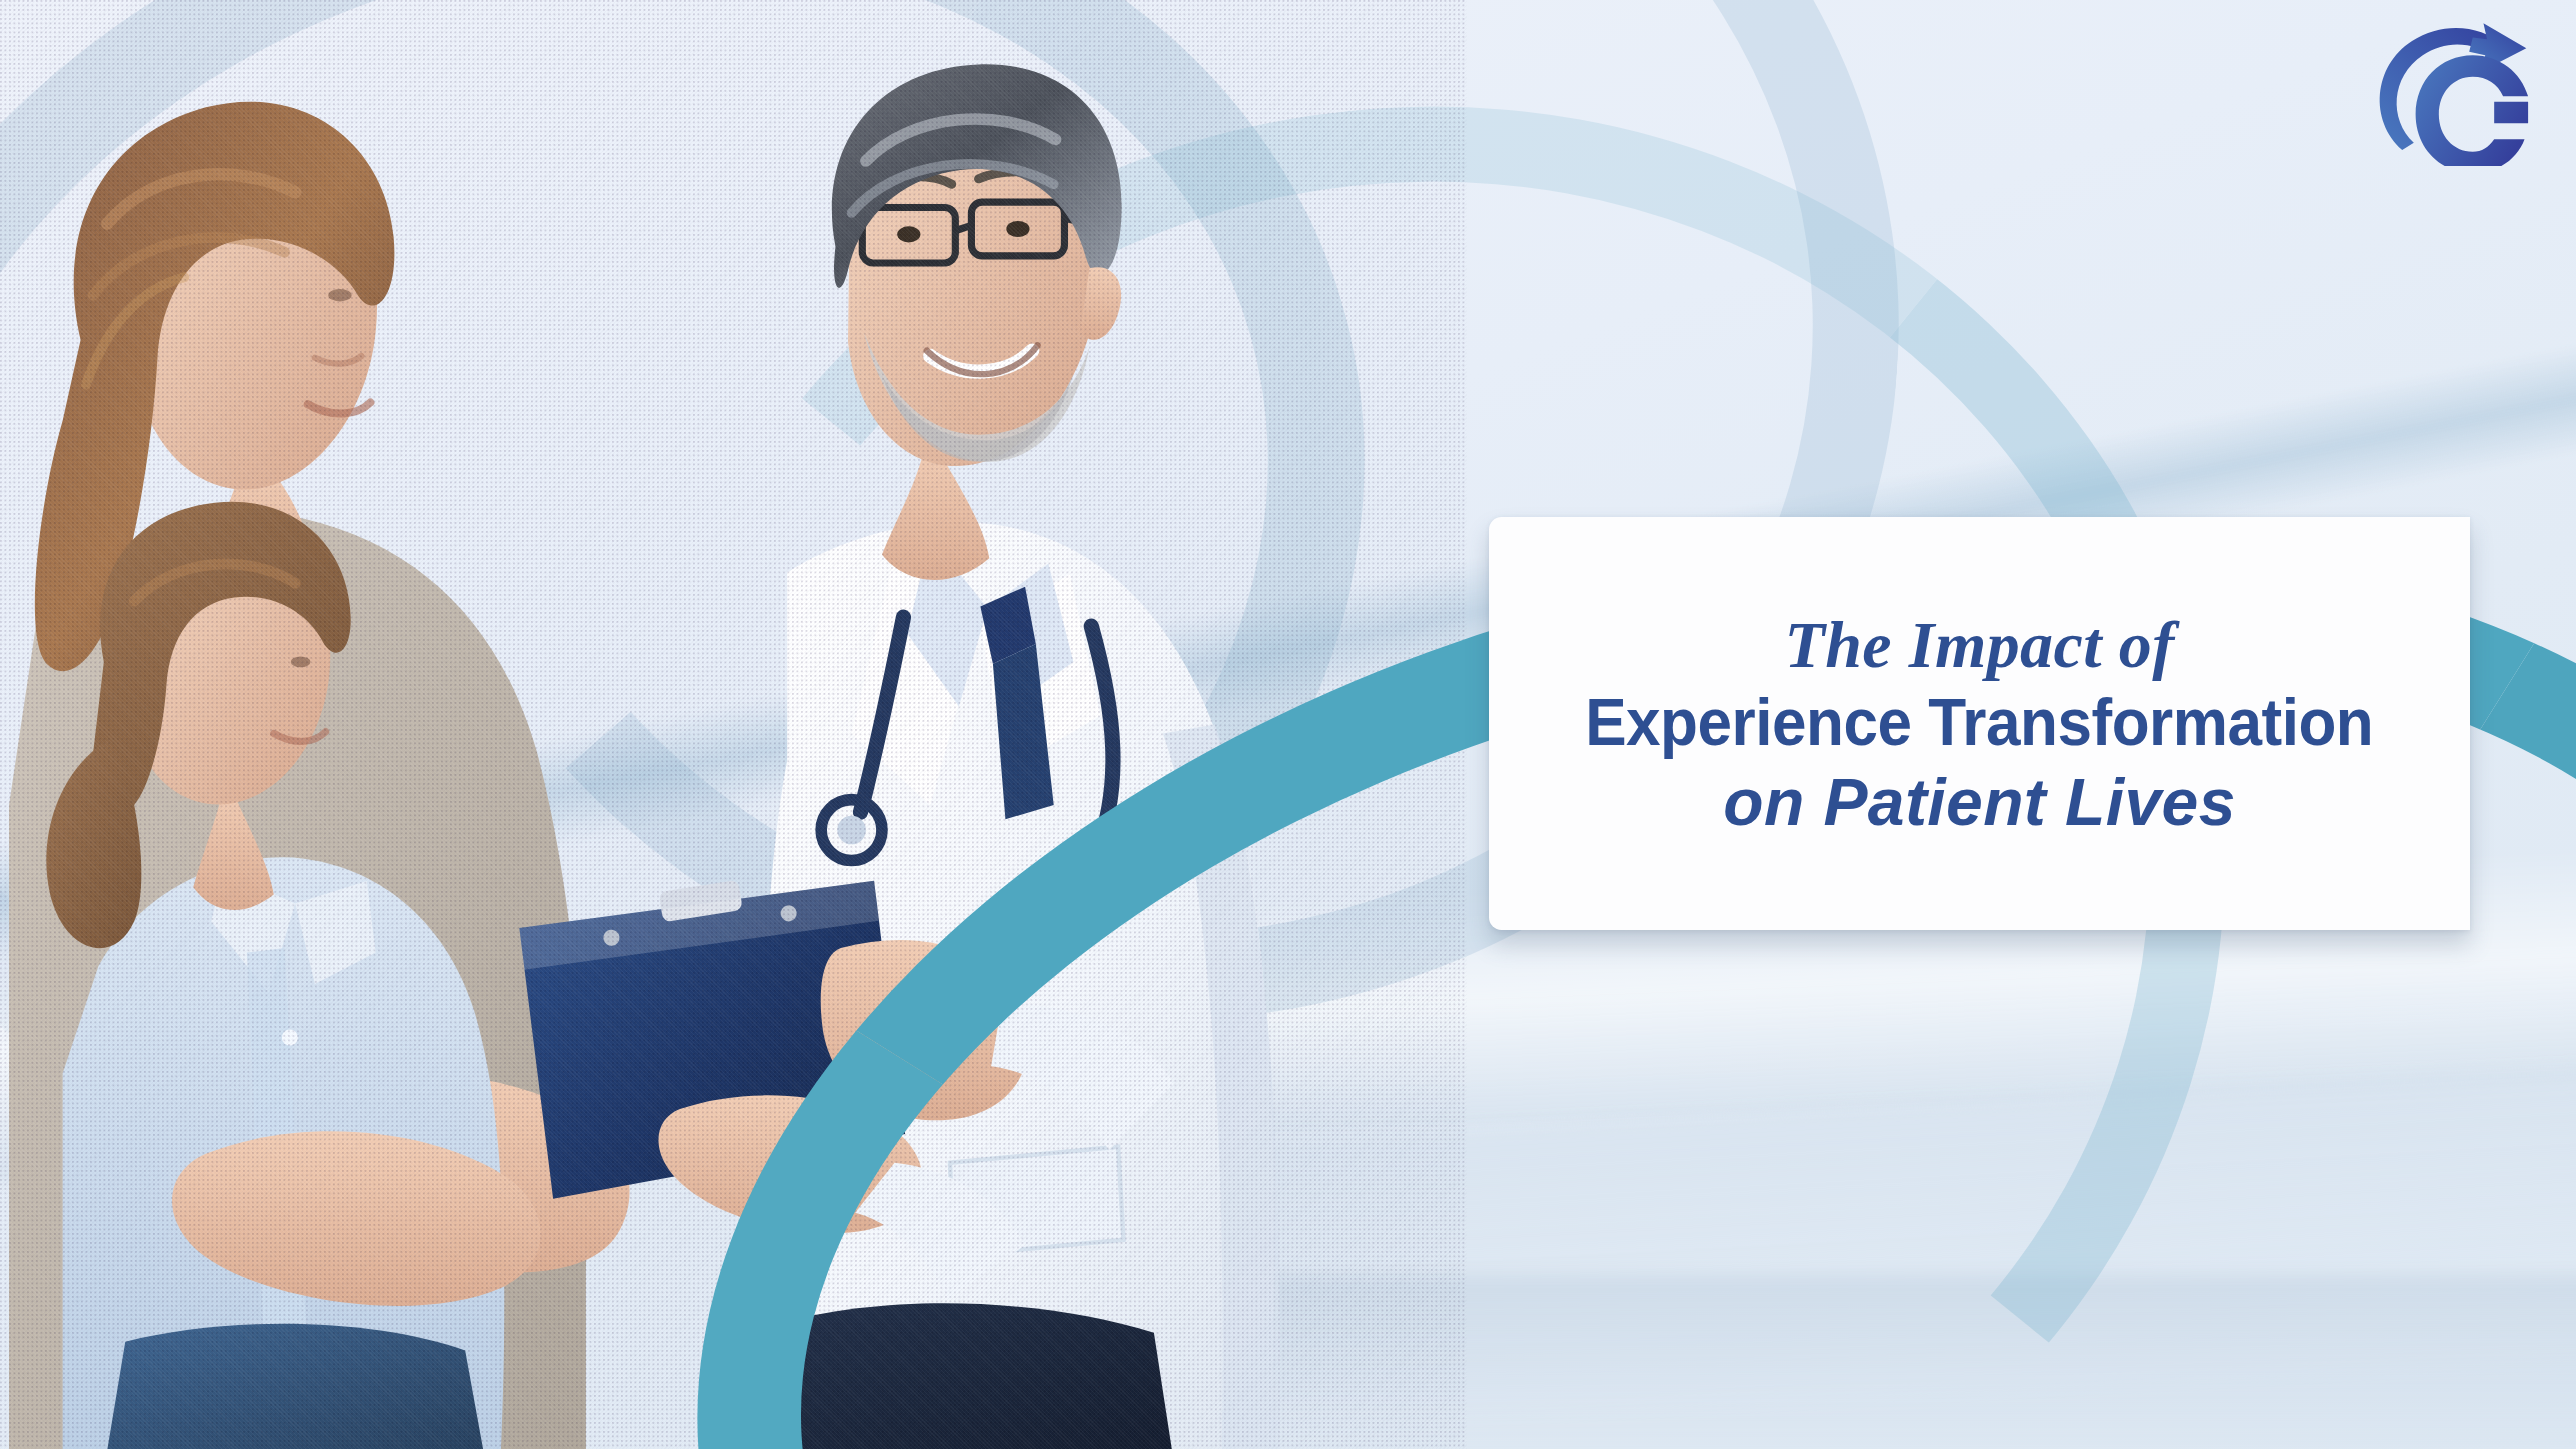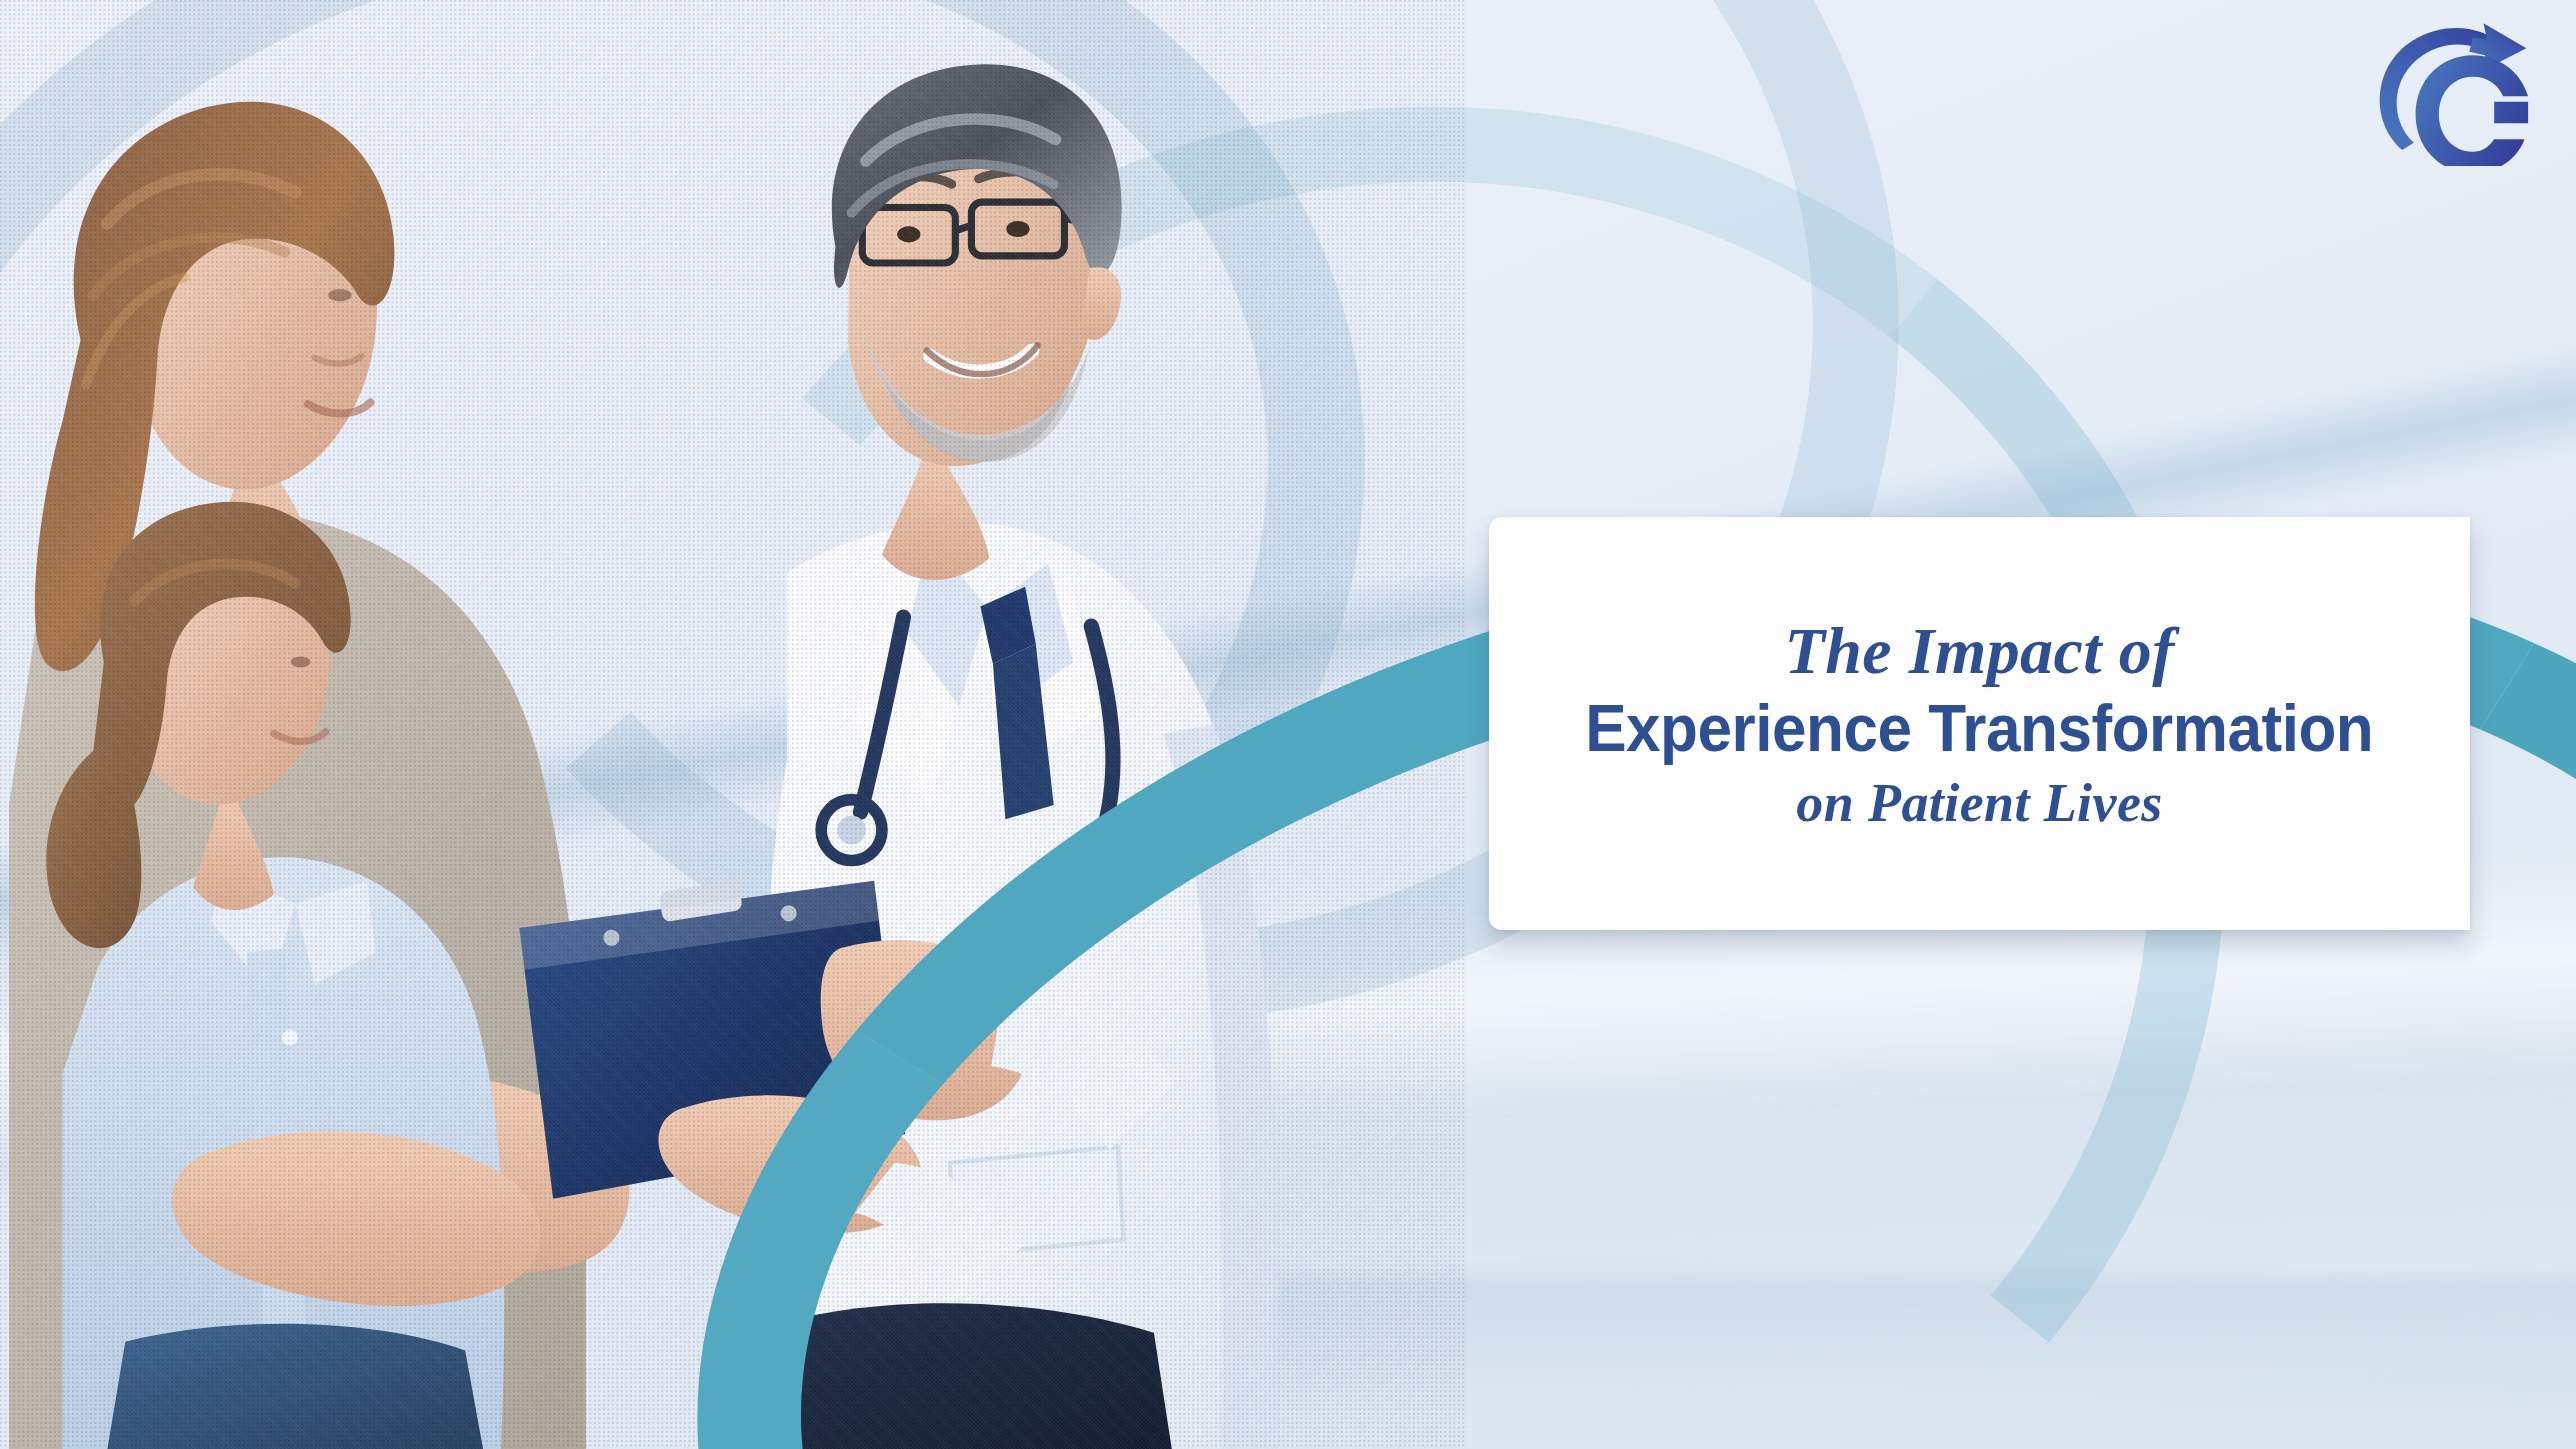--- a/index.html
+++ b/index.html
@@ -108,22 +108,22 @@
   .t-line1{
     font-family:"Liberation Serif",serif;font-style:italic;font-weight:700;
     font-size:66px;letter-spacing:0.4px;margin-bottom:5.4px;
   }
   .t-line2{
     font-family:"Liberation Sans",sans-serif;font-weight:700;
     font-size:66px;letter-spacing:-0.5px;transform:scaleX(.94);
     margin:1.8px 0 5.4px;
   }
   .t-line3{
-    font-family:Liberation Serif, serif;font-style:italic;font-weight:700;
-    font-size:54px;letter-spacing:0.4px;margin-top:3.6px;
+    font-family:Liberation Sans, sans-serif;font-style:italic;font-weight:700;
+    font-size:66px;letter-spacing:0.4px;margin-top:3.6px;
   }
 
   
   .logo{position:absolute;left:2360px;top:16px;width:188px;height:150px;}
 </style>
 </head>
 <body>
 
 <div class="stage">
 

